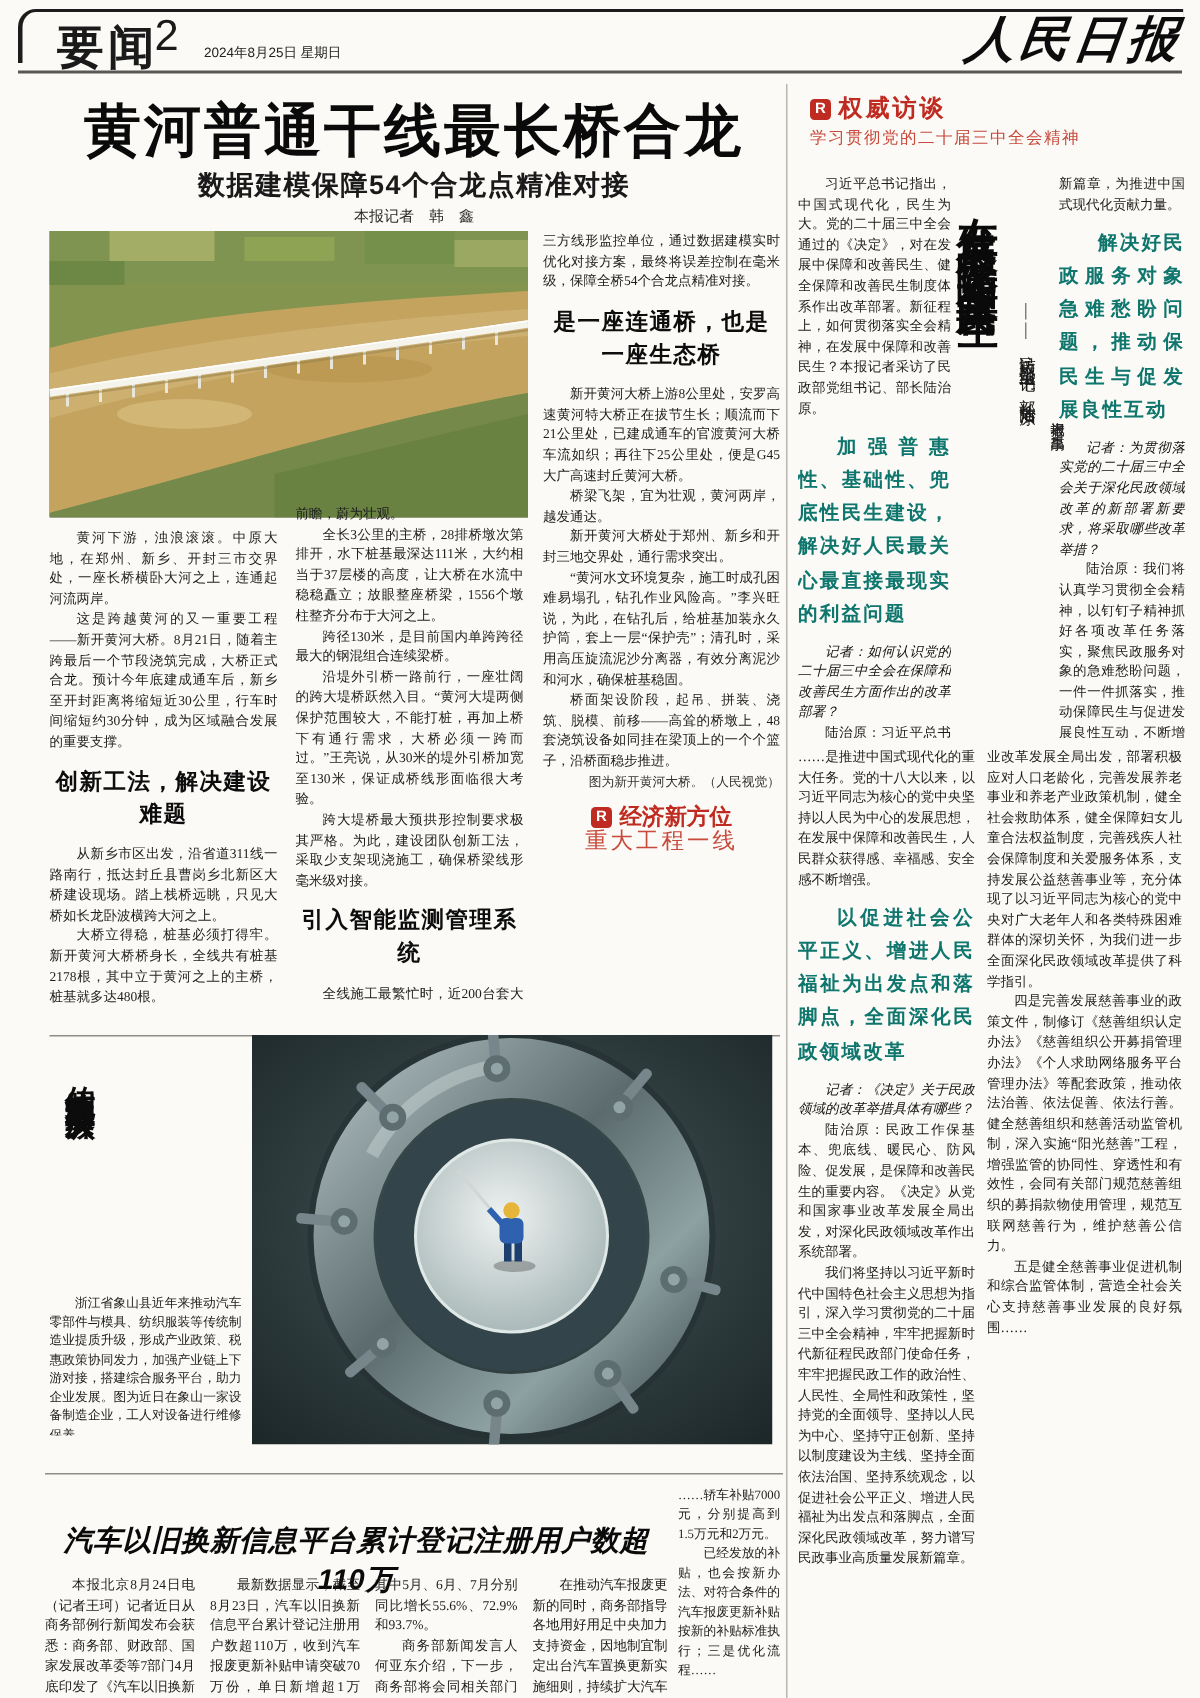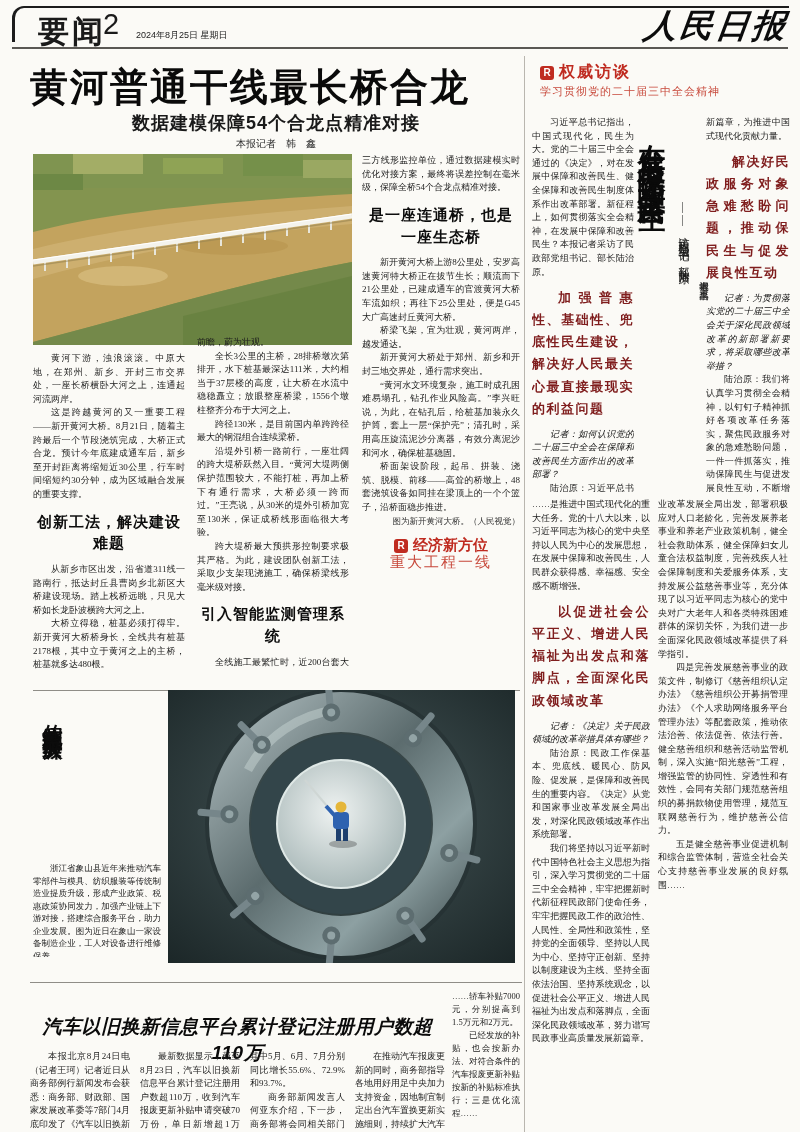--- a/index.html
+++ b/index.html
@@ -7,21 +7,21 @@
         font-family:"Liberation Serif","DejaVu Serif",serif;color:#1a1a1a;}
   .abs{position:absolute;}
   .sans{font-family:"Liberation Sans","DejaVu Sans",sans-serif;}
   .body-col{font-size:9px;line-height:13.6px;text-align:justify;color:#1c1c1c;overflow:hidden;}
   .body-col p{margin:0;text-indent:2em;}
   .body-col p.noind{text-indent:0;}
   .credit{font-size:8.5px;text-align:right;text-indent:0;color:#333;}
   .colhead{font-family:"Liberation Sans","DejaVu Sans",sans-serif;font-weight:700;font-size:15px;
            line-height:1.45;text-align:center;letter-spacing:1px;margin:9px 0;color:#0d0d0d;}
   .rsub{font-family:"Liberation Sans","DejaVu Sans",sans-serif;font-weight:700;font-size:13px;
-        line-height:1.7;letter-spacing:1.5px;margin:8px 0;text-indent:2em;text-align:justify;color:#7f1d1d;}
+        line-height:1.7;letter-spacing:1.5px;margin:8px 0;text-indent:2em;text-align:justify;color:#0f766e;}
   .q{font-style:italic;color:#111;}
   .vert{writing-mode:vertical-rl;}
   .kicker-icon{display:inline-block;width:14px;height:14px;background:#bf2b20;color:#fff;border-radius:3px;
                font-family:"Liberation Sans",sans-serif;font-weight:700;font-size:10px;line-height:14px;
                text-align:center;vertical-align:middle;margin-right:5px;}
   .rule{background:#8f8d87;}
   .red1{color:#bf2b20;}
   .red2{color:#c84a3c;}
 </style>
 </head>
@@ -29,21 +29,21 @@
 
 <div class="page">
 
   <div class="abs" style="left:12px;top:6px;width:774px;height:34px;border-top:2.5px solid #1c1c1c;border-left:3px solid #1c1c1c;border-top-left-radius:12px;"></div>
   <div class="abs sans" style="left:38px;top:11px;font-size:31px;font-weight:700;letter-spacing:3px;">要闻</div>
   <div class="abs sans" style="left:103px;top:8px;font-size:29px;font-weight:500;">2</div>
   <div class="abs sans" style="left:136px;top:29px;font-size:9px;color:#222;">2024年8月25日 星期日</div>
   <div class="abs" style="left:630px;top:4px;width:158px;text-align:right;font-size:33px;font-weight:700;font-style:italic;letter-spacing:3px;transform:skewX(-7deg);color:#0c0c0c;">人民日报</div>
   <div class="abs rule" style="left:12px;top:47px;width:776px;height:2px;background:#5a5854;"></div>
 
-  <div class="abs sans" style="left:30px;top:62px;width:492px;font-size:38px;font-weight:800;letter-spacing:2px;color:#0a0a0a;">黄河普通干线最长桥合龙</div>
+  <div class="abs sans" style="left:30px;top:62px;width:492px;text-align:center;font-size:38px;font-weight:800;letter-spacing:2px;color:#0a0a0a;">黄河普通干线最长桥合龙</div>
   <div class="abs sans" style="left:30px;top:111px;width:492px;text-align:center;font-size:18px;font-weight:700;letter-spacing:1px;">数据建模保障54个合龙点精准对接</div>
   <div class="abs" style="left:30px;top:137px;width:492px;text-align:center;font-size:10px;color:#2a2a2a;">本报记者　韩　鑫</div>
 
   <div class="abs" style="left:33px;top:154px;width:319px;height:191px;">
     <svg width="319" height="191" viewBox="0 0 319 191">
       <rect width="319" height="191" fill="#8495532"></rect>
       <rect width="319" height="191" fill="#83944f"></rect>
       <rect x="0" y="0" width="319" height="34" fill="#7f9450"></rect>
       <rect x="40" y="0" width="70" height="20" fill="#a3ad66"></rect>
       <rect x="130" y="4" width="60" height="16" fill="#8fa355"></rect>

